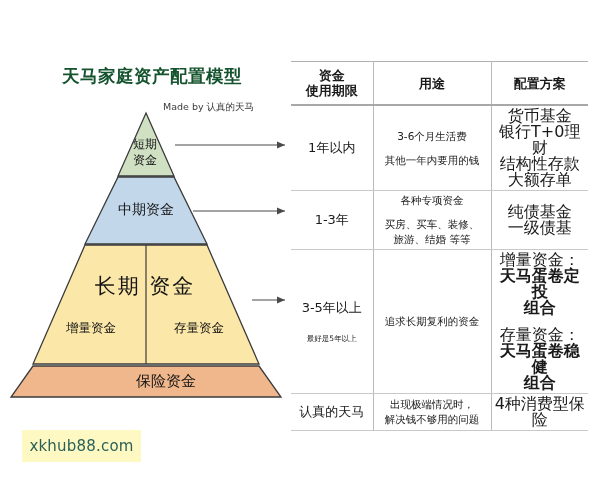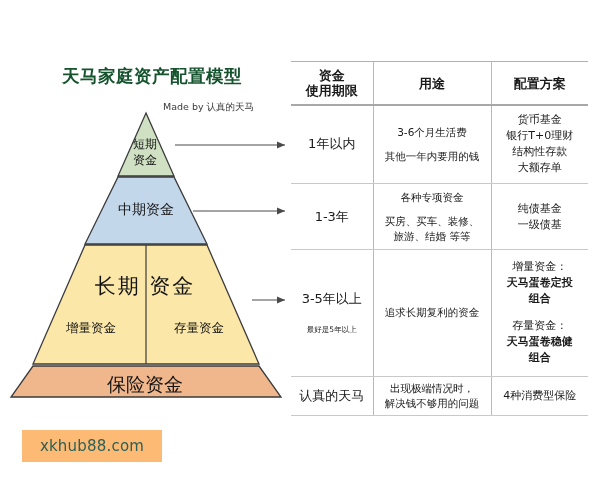--- a/index.html
+++ b/index.html
@@ -80,31 +80,31 @@
     width: 86px;
     font-size: 12.5px;
   }
   #label-stock {
     left: 156px; top: 320px;
     width: 86px;
     font-size: 12.5px;
     text-align: center;
   }
   #label-insurance {
-    left: 103px; top: 372px;
+    left: 124px; top: 372px;
     width: 84px;
-    font-size: 19px;
+    font-size: 15px;
   }
 
   
   #watermark {
     position: absolute;
     left: 22px; top: 430px;
-    width: 140px; height: 32px;
-    background: #fdba74;
+    width: 119px; height: 32px;
+    background: #fef9c3;
     display: flex;
     align-items: center;
     justify-content: center;
     font-size: 15px;
     color: #2a6058;
     letter-spacing: 0.2px;
   }
 
   
   #table-panel {
@@ -148,21 +148,21 @@
     display: block;
     font-size: 7.5px;
     line-height: 10px;
     margin-top: 18px;
   }
   table.alloc td.use {
     font-size: 10.5px;
     line-height: 15px;
   }
   table.alloc td.plan {
-    font-size: 11px;
+    font-size: 16px;
     line-height: 16px;
   }
   .gap { display: block; height: 9px; }
   .sp { display: block; height: 11px; }
   .bold { font-weight: bold; }
   .cellline { display: block; }
 
   
   table.alloc tr th:first-child,
   table.alloc tr td:first-child { border-left: none; }

